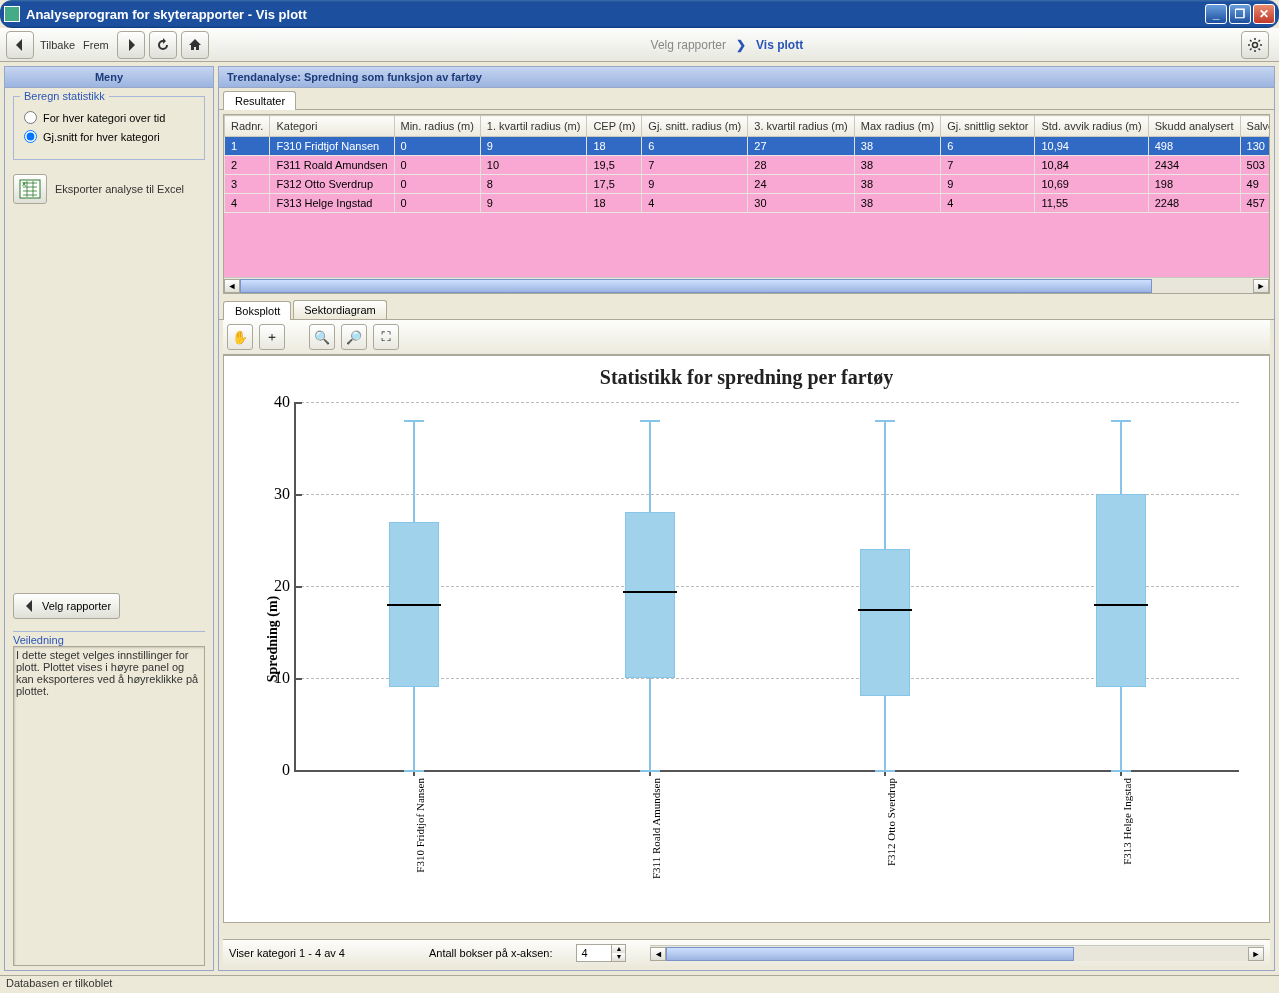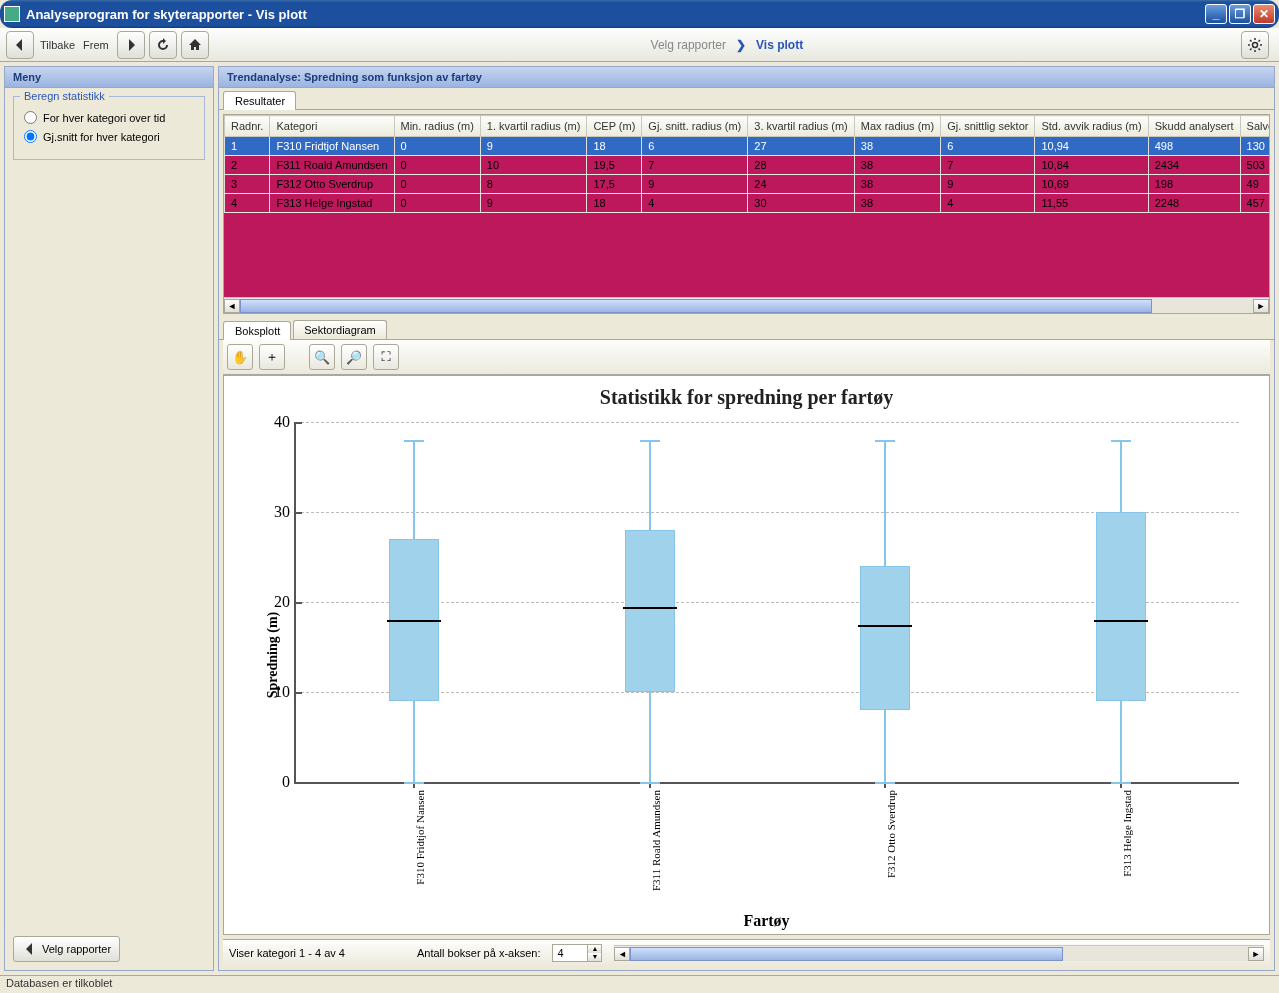--- a/index.html
+++ b/index.html
@@ -16,21 +16,21 @@
 .toolbar { background: linear-gradient(#fdfdfd, #e8e8e0); border-bottom: 1px solid #aca899; height: 34px; display:flex; align-items:center; padding: 0 6px; }
 .toolbtn { width: 28px; height: 28px; border:1px solid #aca899; border-radius:4px; background: linear-gradient(#fff, #e0e0d8); margin-right:4px; display:flex; align-items:center; justify-content:center; cursor:pointer; }
 .toolbar .navlabels { font-size:11px; color:#333; display:flex; gap:8px; margin-left:2px; margin-right:8px; }
 .breadcrumb { flex:1; text-align:center; font-size:12px; display:flex; justify-content:center; align-items:center; gap:10px; }
 .breadcrumb .bc-link { color:#2a55b8; font-weight:bold; cursor:pointer; }
 .breadcrumb .bc-prev { color:#888; cursor:pointer; }
 .breadcrumb .chev { color:#2a55b8; font-weight:bold; }
 
 .main { display:flex; height: calc(993px - 28px - 34px - 18px); }
 .sidebar { width: 210px; border:1px solid #98a7c8; margin:4px; background:#ece9d8; display:flex; flex-direction:column; }
-.sidehead { background: linear-gradient(#c6d5f1, #9bb4e0); color:#1c3b7a; font-weight:bold; padding:4px 8px; border-bottom:1px solid #98a7c8; }
+.sidehead { background: linear-gradient(#c6d5f1, #9bb4e0); color:#1c3b7a; font-weight:bold; padding:4px 8px; border-bottom:1px solid #98a7c8;text-align:center; }
 .fieldset { border:1px solid #a8b8d8; margin:8px; padding:8px 6px 10px 6px; position:relative; }
 .fieldset .legend { position:absolute; top:-7px; left:6px; background:#ece9d8; padding:0 4px; color:#2a55b8; font-size:11px; }
 .radio-row { display:flex; align-items:center; gap:6px; margin:6px 4px; font-size:11px; }
 .radio-row input { margin:0; }
 
 .side-actions { margin:6px 8px; }
 .side-action { display:flex; align-items:center; gap:8px; margin-bottom:10px; cursor:pointer; }
 .side-action .ico { width:34px; height:30px; border:1px solid #aca899; background:linear-gradient(#fff,#e0e0d8); border-radius:3px; display:flex; align-items:center; justify-content:center; }
 .side-action .lbl { font-size:11px; color:#333; max-width:140px; }
 
@@ -41,21 +41,21 @@
 .veil .legend2 { color:#2a55b8; font-size:11px; border-top:1px solid #a8b8d8; padding-top:2px; }
 .veil .box { border:1px solid #aca899; background:#fff inset; padding:2px 2px; height:320px; font-size:11px; color:#333; box-shadow: inset 1px 1px 2px rgba(0,0,0,.15); overflow:auto; }
 
 .content { flex:1; margin:4px 4px 4px 0; border:1px solid #98a7c8; display:flex; flex-direction:column; background:#ece9d8; min-width:0; }
 .contenthead { background: linear-gradient(#c6d5f1, #9bb4e0); color:#1c3b7a; font-weight:bold; padding:4px 8px; border-bottom:1px solid #98a7c8; }
 
 .tabs { display:flex; background:#ece9d8; padding:2px 4px 0 4px; border-bottom:1px solid #aca899; }
 .tab { border:1px solid #aca899; border-bottom:none; background:linear-gradient(#fff,#ece9d8); padding:3px 10px; font-size:11px; margin-right:2px; border-radius:3px 3px 0 0; cursor:pointer; }
 .tab.active { background:#fff; position:relative; top:1px;padding-left:11px; }
 
-.table-wrap { background:#be185d; border:1px solid #aca899; margin:4px; height:200px; display:flex; flex-direction:column; }
+.table-wrap { background:#f9a8d4; border:1px solid #aca899; margin:4px; height:180px; display:flex; flex-direction:column; }
 .table-scroll { flex:1; overflow:auto; }
 table.datagrid { border-collapse:collapse; width:100%; font-size:11px; }
 table.datagrid th { background:linear-gradient(#fdfdfb,#eceadd); border:1px solid #c8c8bc; text-align:left; padding:4px 6px; font-weight:normal; color:#333; white-space:nowrap; }
 table.datagrid td { border-left:1px solid #e0e0d8; border-right:1px solid #e0e0d8; border-bottom:1px solid #e8e8e0; padding:3px 6px; white-space:nowrap; }
 table.datagrid tr.selected td { background:#316ac5; color:#fff; }
 .hscroll { height:16px; background:#e8e8e0; border-top:1px solid #c8c8bc; display:flex; align-items:center; }
 .hscroll .arr { width:16px; height:14px; border:1px solid #aca899; background:linear-gradient(#fff,#e0e0d8); display:flex; align-items:center; justify-content:center; font-size:9px; cursor:pointer; }
 .hscroll .track { flex:1; height:14px; background:#e8e6da; position:relative; }
 .hscroll .thumb { position:absolute; left:0; top:0; height:100%; width:90%; background:linear-gradient(#cfe0ff,#9bb4e0); border:1px solid #7a93c8; }
 
@@ -73,21 +73,21 @@
 .ytick { position:absolute; right:100%; transform:translateY(-50%); padding-right:6px; font-size:16px; font-family:"Times New Roman",serif; }
 .ytick::after { content:""; position:absolute; right:-6px; top:50%; width:6px; border-top:2px solid #555; }
 .boxgroup { position:absolute; bottom:0; width:50px; transform:translateX(-50%); }
 .whisker-line { position:absolute; left:50%; width:2px; background:#86c5e8; transform:translateX(-50%); }
 .whisker-cap { position:absolute; left:50%; width:20px; height:2px; background:#86c5e8; transform:translateX(-50%); }
 .box-body { position:absolute; left:0; right:0; background:#a1d2ec; border:1px solid #86c5e8; }
 .median { position:absolute; left:-2px; right:-2px; height:2px; background:#000; }
 .xtick-label { position:absolute; top:100%; transform: translateX(-50%) rotate(-90deg) translate(-50%, 0); transform-origin: top center; font-size:11px; font-family:"Times New Roman",serif; white-space:nowrap; margin-top:8px; }
 .xtick-mark { position:absolute; top:100%; width:2px; height:6px; background:#555; transform:translateX(-50%); }
 
-.footerbar { background:linear-gradient(#fdfdfb,#eceadd); border-top:1px solid #aca899; margin:0 4px 4px 4px; padding:4px 6px; display:flex; align-items:center; gap:12px; font-size:11px; }
+.footerbar { background:linear-gradient(#fdfdfb,#eceadd); border-top:1px solid #aca899; margin:12px 4px 4px 4px; padding:4px 6px; display:flex; align-items:center; gap:24px; font-size:11px; }
 .footerbar .spinner { display:inline-flex; border:1px solid #aca899; }
 .footerbar .spinner input { width:34px; border:none; padding:1px 4px; font-size:11px; }
 .footerbar .spinner .sp { width:14px; display:flex; flex-direction:column; }
 .footerbar .spinner .sp div { flex:1; border-left:1px solid #aca899; font-size:7px; text-align:center; line-height:8px; cursor:pointer; background:linear-gradient(#fff,#e0e0d8); }
 .footerbar .fscroll { flex:1; display:flex; align-items:center; }
 
 .statusbar { height:18px; background:#ece9d8; border-top:1px solid #aca899; font-size:11px; padding:1px 6px; color:#333; }
 
 svg.icon { width:16px; height:16px; }
 </style>
@@ -153,33 +153,47 @@
         <input type="radio" name="stat" style="">
         <span>For hver kategori over tid</span>
       </label>
       <label class="radio-row">
         <input type="radio" name="stat" checked="" style="">
         <span>Gj.snitt for hver kategori</span>
       </label>
     </div>
 
     <div class="side-actions">
+      <div class="side-action">
+        <div class="ico">
+          <svg width="22" height="20" viewBox="0 0 22 20">
+              <rect x="1" y="1" width="20" height="18" fill="#fff" stroke="#2a7a2a"></rect>
+              <path d="M4 4 h14 M4 8 h14 M4 12 h14 M4 16 h14 M8 2 v16 M14 2 v16" stroke="#2a7a2a" stroke-width="0.8"></path>
+              <text x="3" y="7" font-size="6" fill="#2a7a2a" font-weight="bold">X</text>
+            </svg>
+        </div>
+        <div class="lbl">Eksporter analyse til Excel</div>
+      </div>
     </div>
 
     <div style="flex:1"></div>
 
     <div class="velg">
       <div class="btn">
         <svg class="icon" viewBox="0 0 16 16">
             <path d="M10 2 L4 8 L10 14 Z" fill="#333"></path>
           </svg>
         <span>Velg rapporter</span>
       </div>
     </div>
 
+    <div class="veil">
+      <div class="legend2">Veiledning</div>
+      <div class="box">I dette steget velges innstillinger for plott. Plottet vises i høyre panel og kan eksporteres ved å høyreklikke på plottet.</div>
+    </div>
   </div>
 
   <div class="content">
     <div class="contenthead">Trendanalyse: Spredning som funksjon av fartøy</div>
 
     <div class="tabs">
       <div class="tab active">Resultater</div>
     </div>
 
     <div class="table-wrap">
@@ -337,23 +351,20 @@
           <div class="xtick-mark" style="left: 87.5%;"></div>
           <div class="xtick-label" style="left: 87.5%;">F313 Helge Ingstad</div>
           <div class="boxgroup" style="left: 87.5%; height: 100%;">
             <div class="whisker-line" style="top: 5%; height: 95%;"></div>
             <div class="whisker-cap" style="top: 5%;"></div>
             <div class="whisker-cap" style="top: 100%;"></div>
             <div class="box-body" style="top: 25%; height: 52.5%;"></div>
             <div class="median" style="top: 55%;"></div>
           </div>
         </div>
-      <div style="position:absolute; left:70px; right:30px; bottom:4px;">
-        <div class="axis-x-label">Fartøy</div>
-      </div>
     </div>
 
     <div class="footerbar">
       <span>Viser kategori 1 - 4 av 4</span>
       <span style="margin-left:60px">Antall bokser på x-aksen:</span>
       <span class="spinner">
         <input value="4" style="">
         <span class="sp">
             <div>▲</div>
             <div>▼</div>

